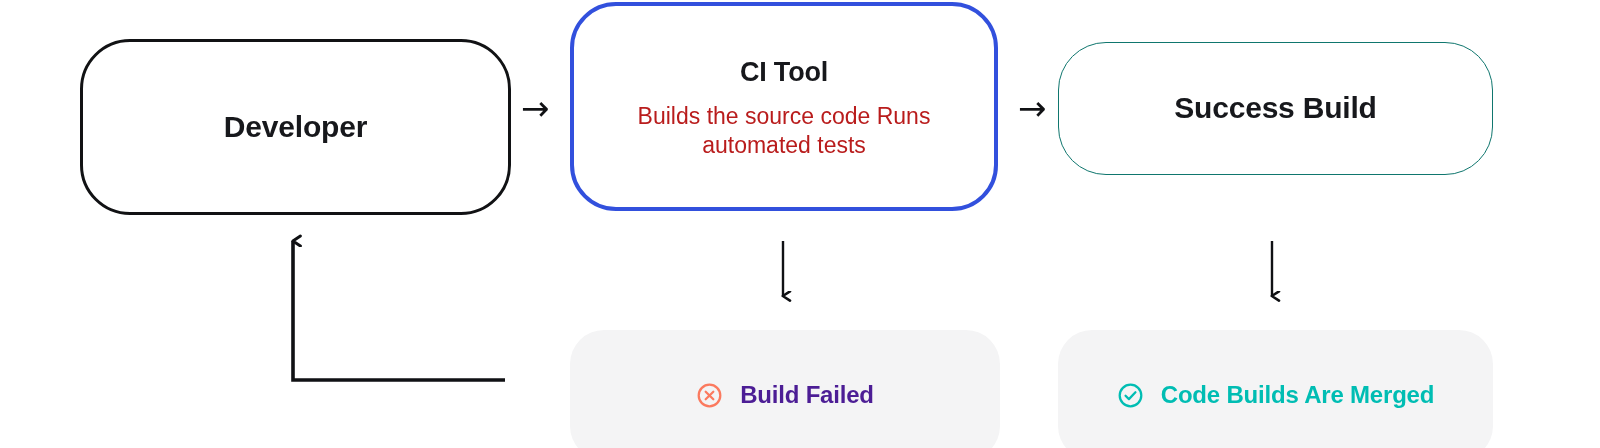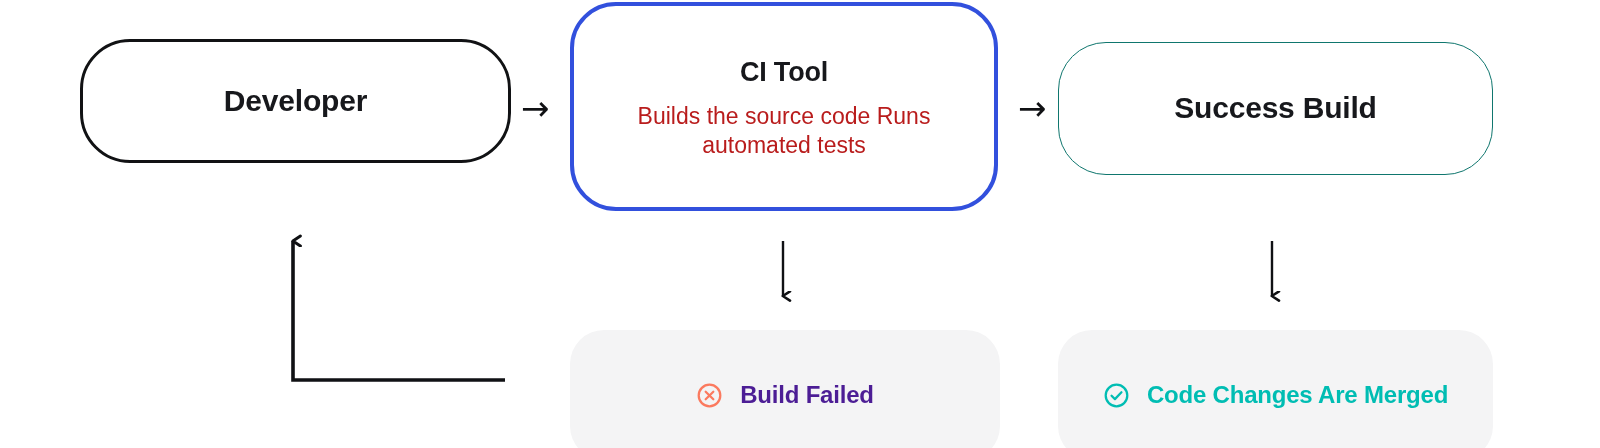--- a/index.html
+++ b/index.html
@@ -45,21 +45,21 @@
     color: #b91c1c;
     font-weight: normal;
     line-height: 1.28;
   }
 
   
   #node-developer {
     left: 80px;
     top: 39px;
     width: 431px;
-    height: 124px;
+    height: 176px;
     border: 3px solid #111214;
     border-radius: 50px;
   }
   #node-developer .node-title { font-size: 30px; }
 
   
   #node-ci-tool {
     left: 570px;
     top: 2px;
     width: 428px;
@@ -184,16 +184,16 @@
       <path d="M8.6 8.6 L15.4 15.4 M15.4 8.6 L8.6 15.4" stroke="#fb7a5f" stroke-width="2" stroke-linecap="round"></path>
     </svg>
     <span class="card-label">Build Failed</span>
   </div>
 
   <div class="card" id="card-code-merged">
     <svg class="card-icon" width="27" height="27" viewBox="0 0 24 24">
       <circle cx="12" cy="12" r="9.6" fill="none" stroke="#00bdb3" stroke-width="2"></circle>
       <path d="M7.6 12.2 L10.6 15.2 L16.4 9.1" fill="none" stroke="#00bdb3" stroke-width="2" stroke-linecap="round" stroke-linejoin="round"></path>
     </svg>
-    <span class="card-label">Code Changes Are Merged</span>
+    <span class="card-label">Code Builds Are Merged</span>
   </div>
 
 </div>
 
 </body></html>

